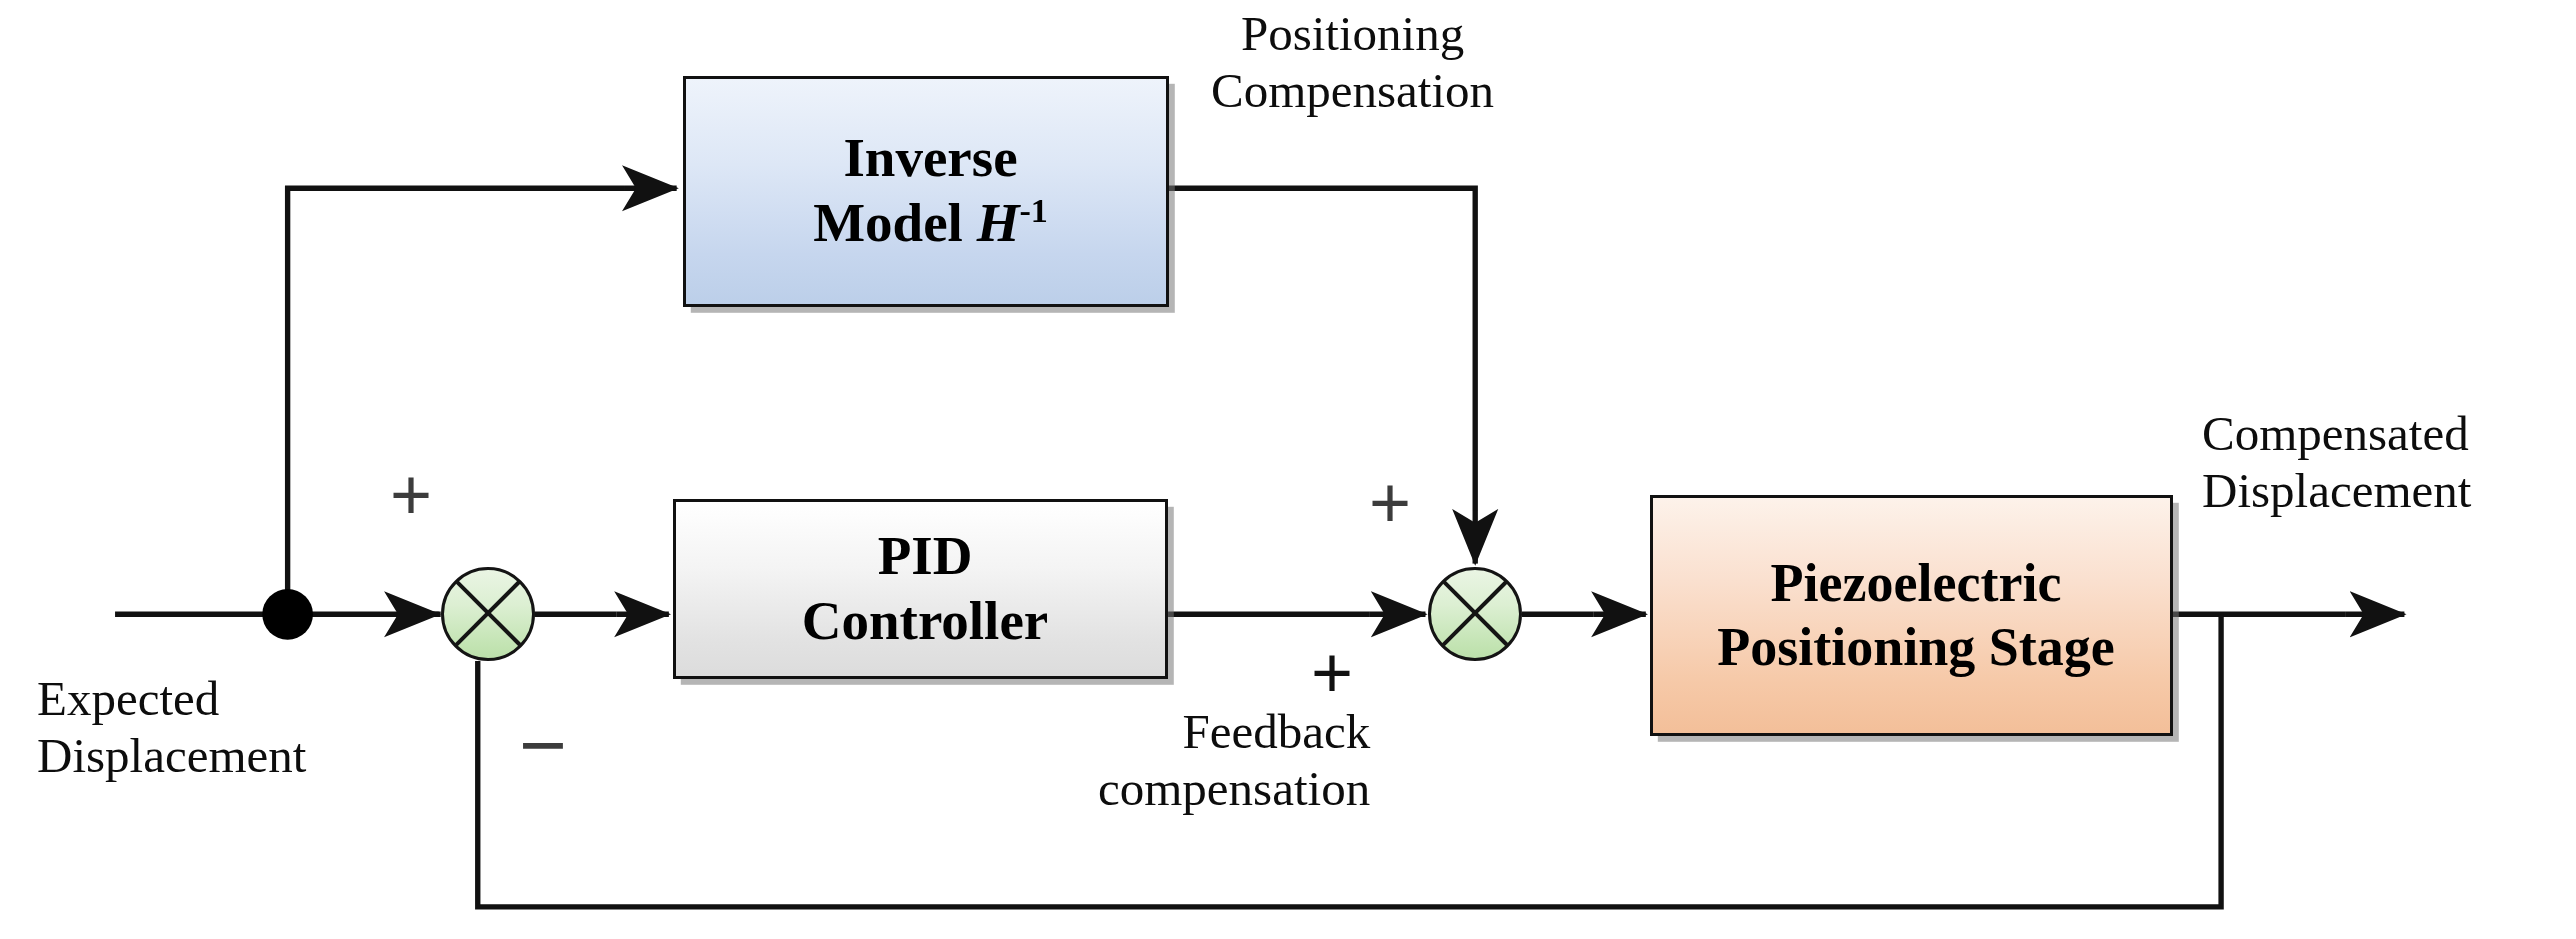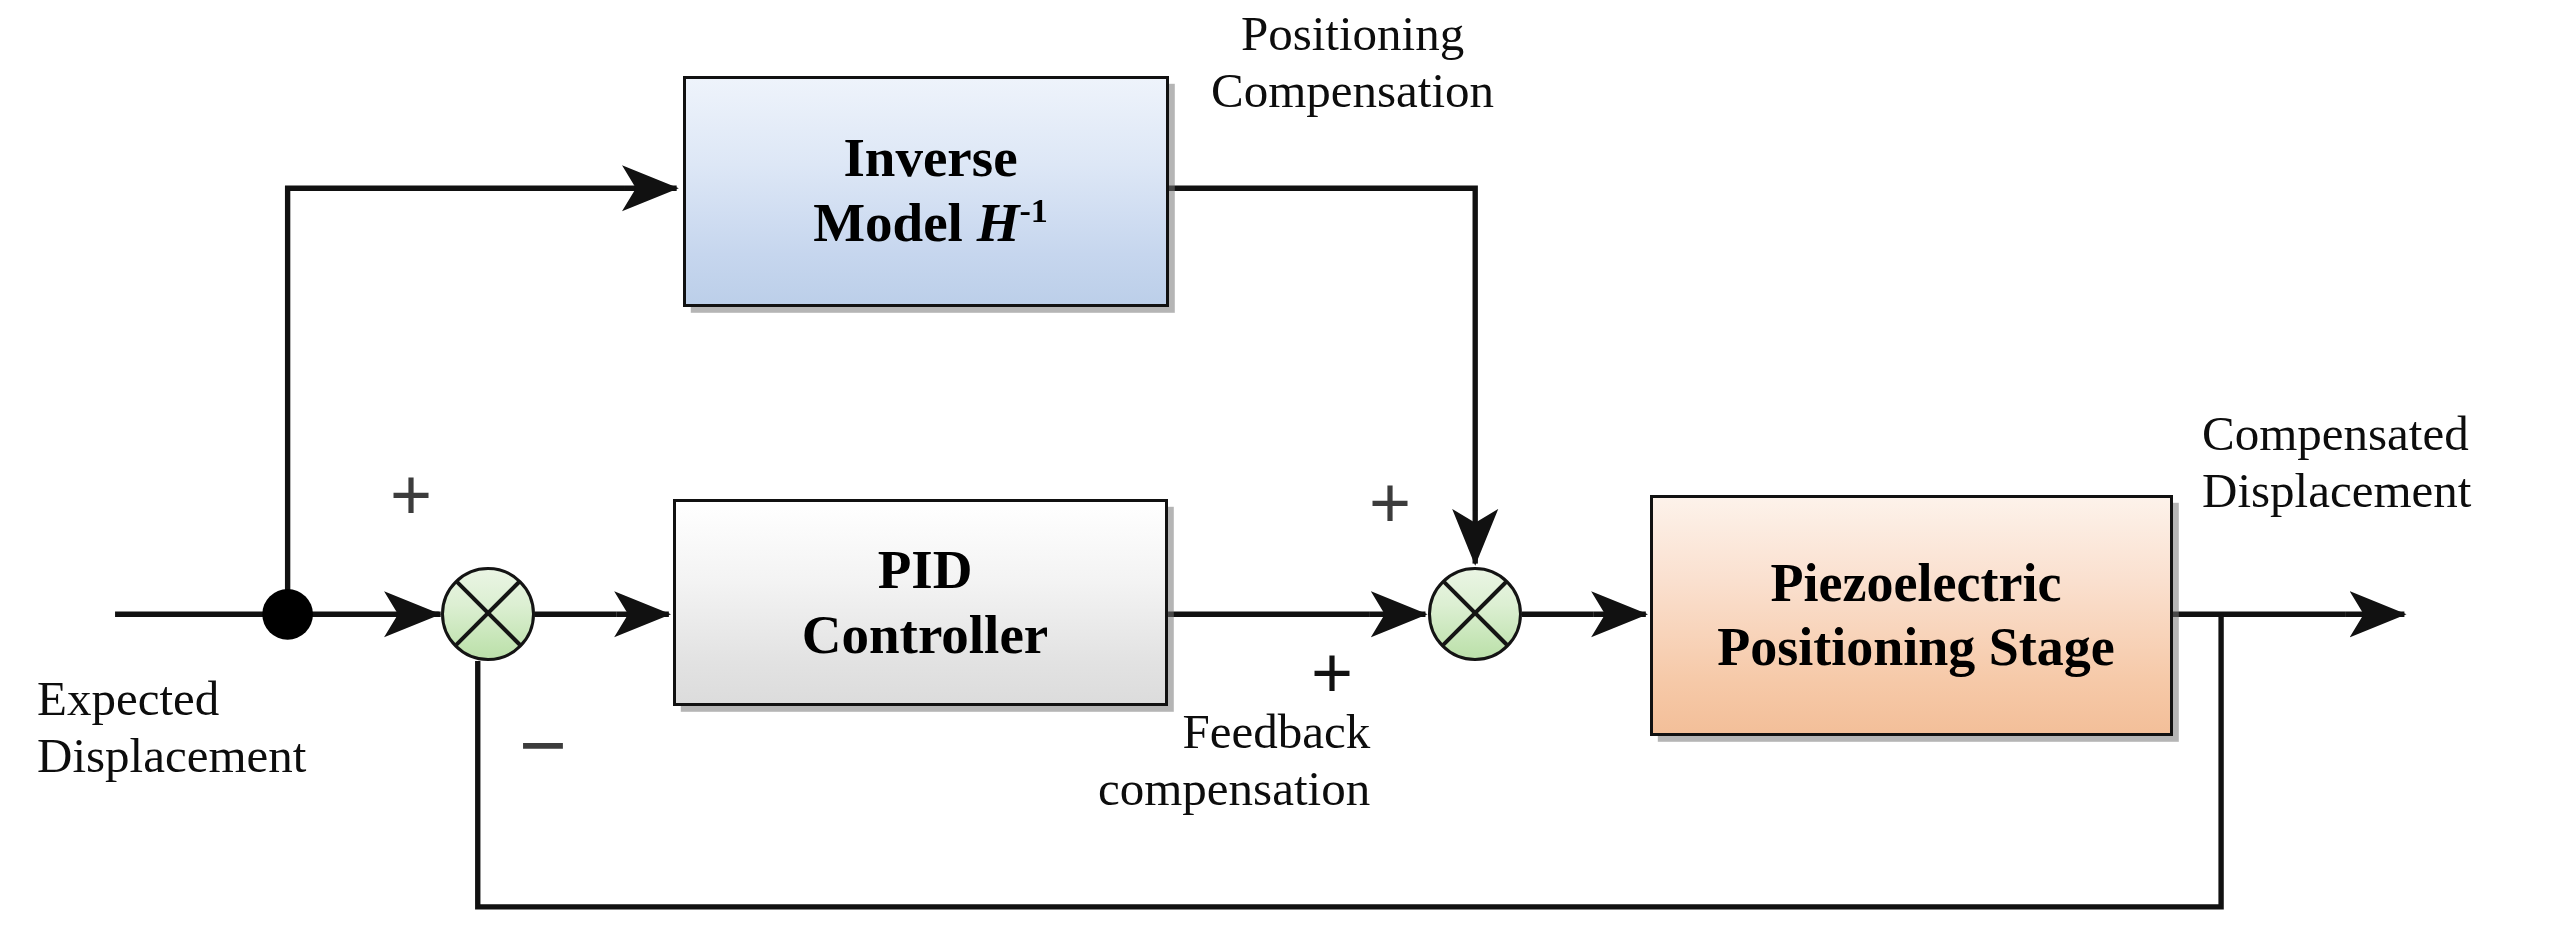--- a/index.html
+++ b/index.html
@@ -43,21 +43,21 @@
   .block .ln { display: block; white-space: nowrap; }
 
   #block-inverse-model {
     left: 683px; top: 76px;
     width: 486px; height: 231px;
     font-size: 55px;
     background: linear-gradient(to bottom, #eef3fb 0%, #dde7f6 38%, #c6d6ee 78%, #bccfe9 100%);
   }
   #block-pid-controller {
     left: 673px; top: 499px;
-    width: 495px; height: 207px;
+    width: 495px; height: 180px;
     font-size: 55px;
     background: linear-gradient(to bottom, #ffffff 0%, #f3f3f3 40%, #e2e2e2 80%, #dcdcdc 100%);
   }
   #block-piezo-stage {
     left: 1650px; top: 495px;
     width: 523px; height: 241px;
     font-size: 54px;
     background: linear-gradient(to bottom, #fdf2ea 0%, #fae0cf 35%, #f6c9a8 78%, #f3bf99 100%);
   }
 

